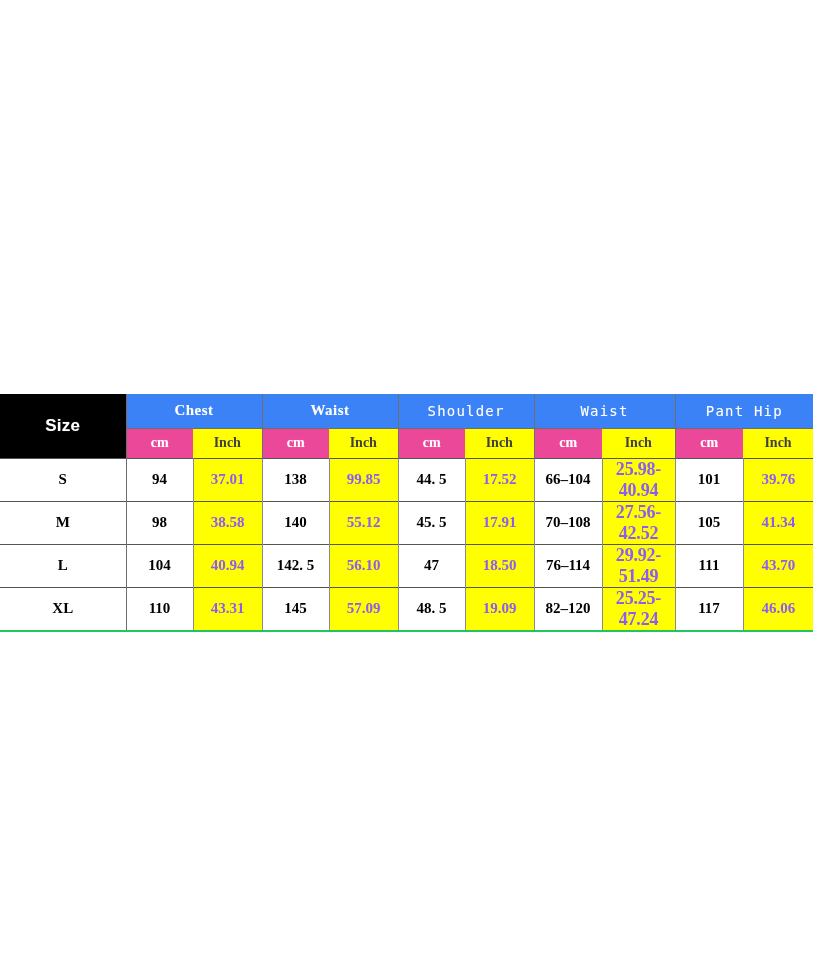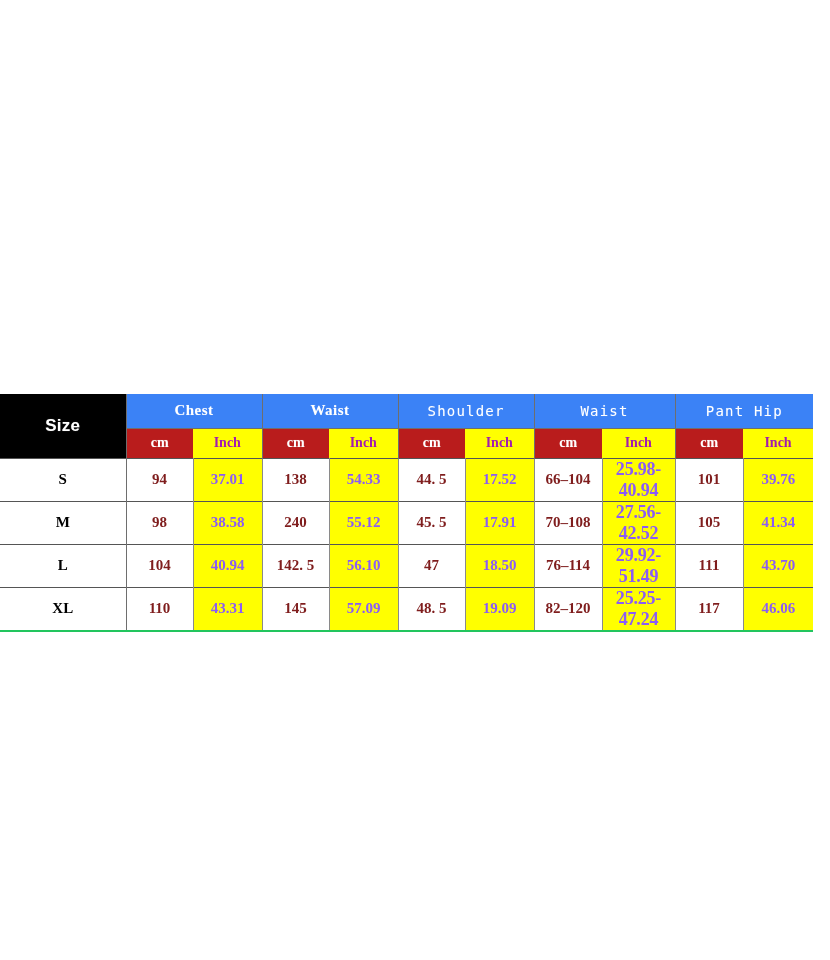--- a/index.html
+++ b/index.html
@@ -73,27 +73,27 @@
   .hdr-group.last-g { border-right: none; margin-top: 32px; }
 
   
   .hdr-unit {
     height: 30px;
     font-weight: bold;
     font-size: 14px;
     font-family: "Liberation Serif", serif;
   }
   .hdr-unit.u-cm {
-    background: #b91c1c;
+    background: #ec4899;
     color: #ffffff;
     text-shadow: 0 0 1px rgba(255,255,255,0.3);
   }
   .hdr-unit.u-inch {
     background: #FFFF00;
-    color: #a21caf;
+    color: #404040;
   }
   .hdr-unit.rborder { border-right: 1px solid #6e6e6e; }
 
   
   tbody tr { height: 24px; }
 
   td.cell {
     height: 24px;
     font-size: 15px;
     font-weight: bold;
@@ -101,21 +101,21 @@
     border-top: 1px solid #555555;
     border-right: 1px solid #8a8a8a;
   }
   td.cell.c-size {
     background: #ffffff;
     color: #000000;
     border-right: 1px solid #6e6e6e;
   }
   td.cell.c-cm {
     background: #ffffff;
-    color: #7f1d1d;
+    color: #000000;
   }
   td.cell.c-inch {
     background: #FFFF00;
     color: #8b5cf6;
   }
   td.cell.tight { font-size: 18px; letter-spacing: -0.2px; margin-top: 14px; }
   td.cell.last-c { border-right: none; }
 
   tbody tr:last-child td.cell { border-bottom: 2px solid #22c55e; }
 </style>
@@ -160,33 +160,33 @@
         <th class="hdr-unit u-inch">Inch</th>
       </tr>
     </thead>
 
     <tbody>
       <tr>
         <td class="cell c-size">S</td>
         <td class="cell c-cm">94</td>
         <td class="cell c-inch">37.01</td>
         <td class="cell c-cm">138</td>
-        <td class="cell c-inch">54.33</td>
+        <td class="cell c-inch">99.85</td>
         <td class="cell c-cm">44. 5</td>
         <td class="cell c-inch">17.52</td>
         <td class="cell c-cm">66–104</td>
         <td class="cell c-inch tight">25.98-40.94</td>
         <td class="cell c-cm">101</td>
         <td class="cell c-inch last-c">39.76</td>
       </tr>
       <tr>
         <td class="cell c-size">M</td>
         <td class="cell c-cm">98</td>
         <td class="cell c-inch">38.58</td>
-        <td class="cell c-cm">240</td>
+        <td class="cell c-cm">140</td>
         <td class="cell c-inch">55.12</td>
         <td class="cell c-cm">45. 5</td>
         <td class="cell c-inch">17.91</td>
         <td class="cell c-cm">70–108</td>
         <td class="cell c-inch tight">27.56-42.52</td>
         <td class="cell c-cm">105</td>
         <td class="cell c-inch last-c">41.34</td>
       </tr>
       <tr>
         <td class="cell c-size">L</td>

